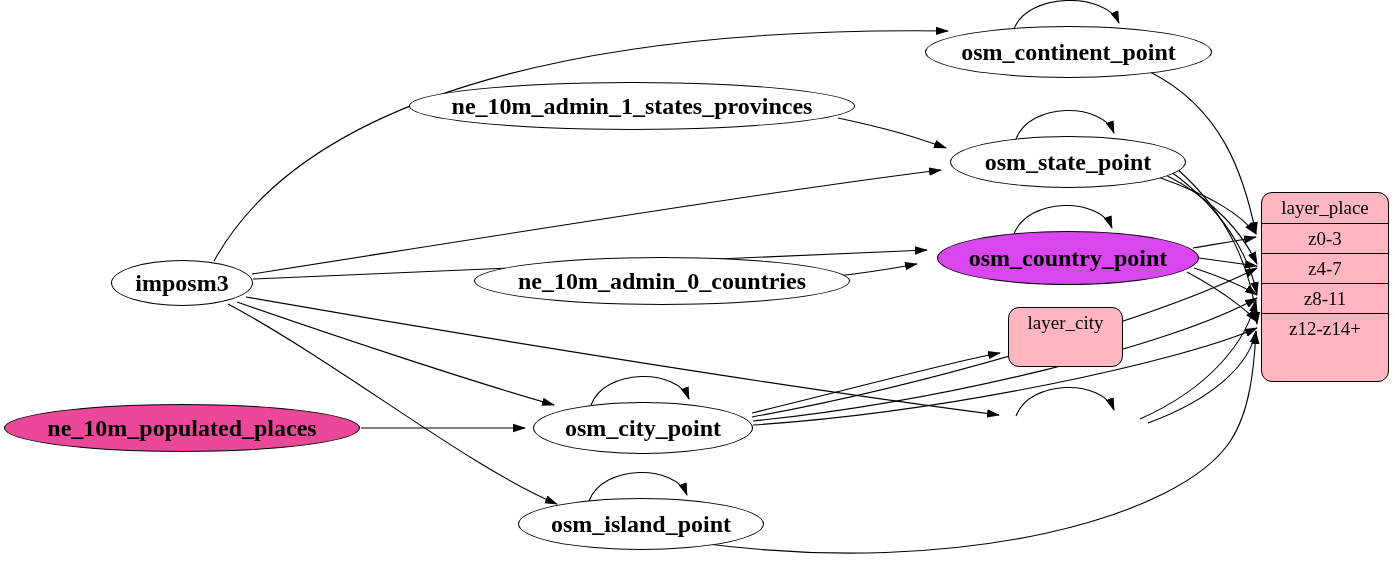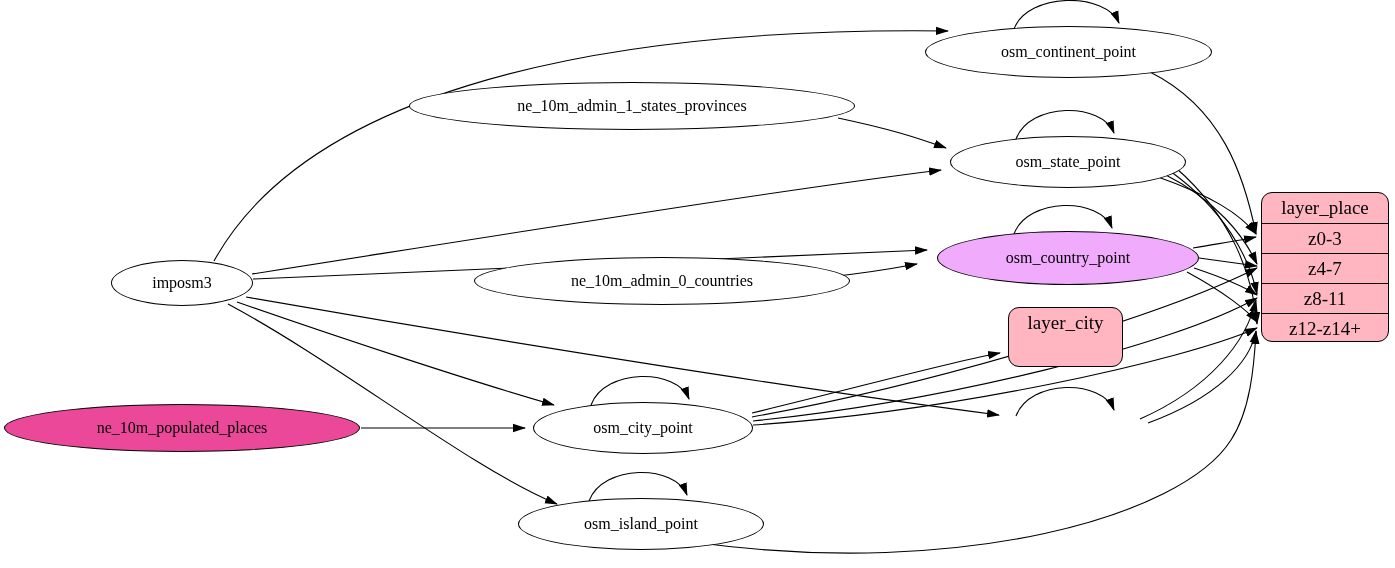--- a/index.html
+++ b/index.html
@@ -17,23 +17,24 @@
     z-index: 2;
     border: 1px solid #000;
     border-radius: 50%;
     background: #fff;
     display: flex;
     align-items: center;
     justify-content: center;
     box-sizing: border-box;
   }
   .node-ellipse span {
-    font-size: 16px;
+    font-size: 24px;
     white-space: nowrap;
     color: #000;
+    font-weight: bold;
   }
   .node-record {
     position: absolute;
     z-index: 2;
     border: 1px solid #000;
     border-radius: 11px;
     overflow: hidden;
     box-sizing: border-box;
     text-align: center;
   }
@@ -104,32 +105,32 @@
     </div>
     <div class="node-ellipse" style="background: #ec4899; left: 4px; top: 404px; width: 356px; height: 48px;">
       <span>ne_10m_populated_places</span>
     </div>
     <div class="node-ellipse" style="background: rgb(255, 255, 255); left: 925px; top: 26px; width: 287px; height: 52px;">
       <span>osm_continent_point</span>
     </div>
     <div class="node-ellipse" style="background: rgb(255, 255, 255); left: 950px; top: 136px; width: 236px; height: 52px;">
       <span>osm_state_point</span>
     </div>
-    <div class="node-ellipse" style="background: #f0abfc; left: 937px; top: 231px; width: 262px; height: 54px;">
+    <div class="node-ellipse" style="background: #d946ef; left: 937px; top: 231px; width: 262px; height: 54px;">
       <span>osm_country_point</span>
     </div>
     <div class="node-ellipse" style="background: rgb(255, 255, 255); left: 533px; top: 402px; width: 220px; height: 52px;">
       <span>osm_city_point</span>
     </div>
     <div class="node-ellipse" style="background: rgb(255, 255, 255); left: 518px; top: 498px; width: 246px; height: 52px;">
       <span>osm_island_point</span>
     </div>
     <div class="node-record" style="background: rgb(255, 182, 193); left: 1008px; top: 307px; width: 115px; height: 60px;">
       <div class="record-row" style="height: 30px;">layer_city</div>
     </div>
-    <div class="node-record" style="background: rgb(255, 182, 193); left: 1261px; top: 192px; width: 128px; height: 150px;">
+    <div class="node-record" style="background: rgb(255, 182, 193); left: 1261px; top: 192px; width: 128px; height: 190px;">
       <div class="record-row" style="height: 30px;">layer_place</div>
       <div class="record-row" style="height: 30px;">z0-3</div>
       <div class="record-row" style="height: 30px;">z4-7</div>
       <div class="record-row" style="height: 30px;">z8-11</div>
       <div class="record-row" style="height: 30px;">z12-z14+</div>
     </div>
   </div>
 
 </body></html>

